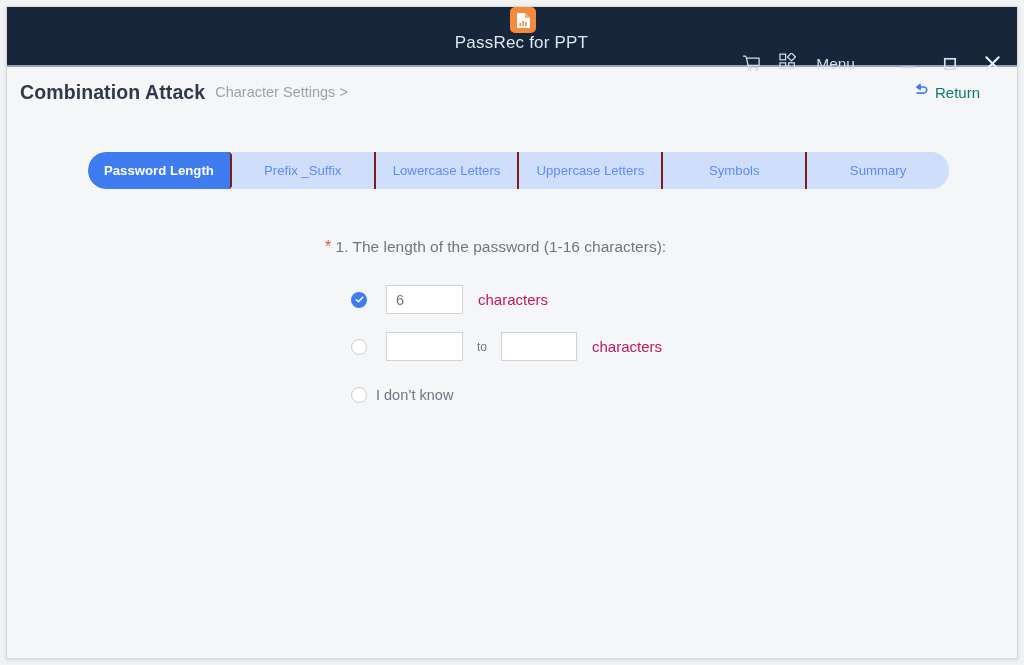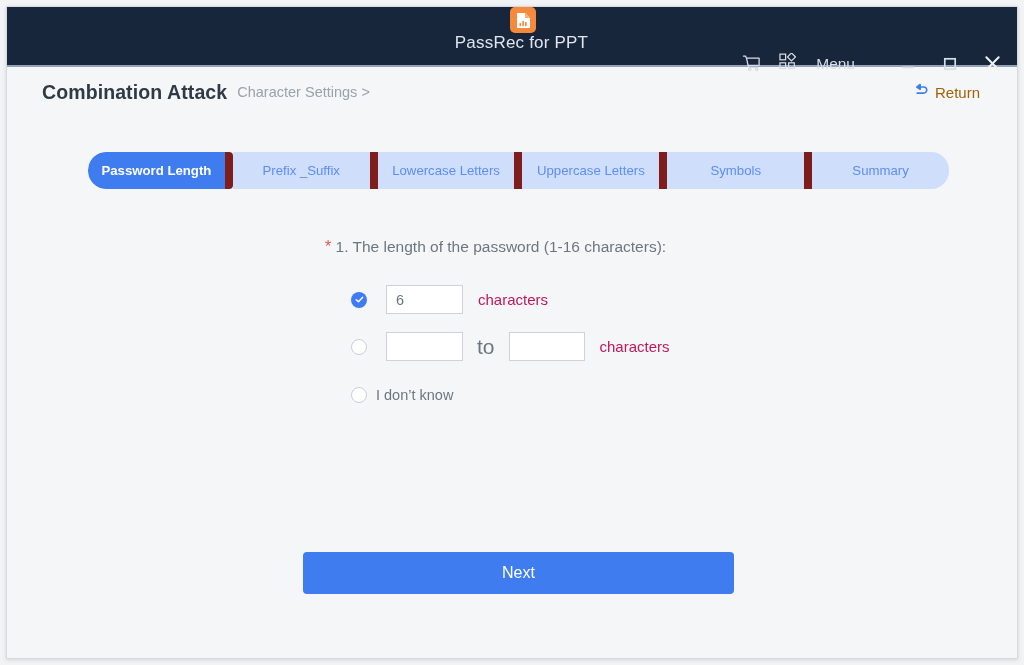--- a/index.html
+++ b/index.html
@@ -62,53 +62,53 @@
   #min-button { margin-left: 22px; }
   #close-button { margin-right: 6px; }
 
   
   #page-header {
     position: absolute; left: 0; top: 60px;
     width: 1012px; height: 50px;
     display: flex; align-items: center;
   }
   #page-title {
-    margin-left: 35px;
+    margin-left: 13px;
     font-size: 19.5px;
     font-weight: bold;
     color: #2f3a46;
     letter-spacing: .1px;
   }
   #breadcrumb {
     margin-left: 10px;
     font-size: 14.5px;
     color: #9aa2ab;
   }
   #return-link {
     margin-left: auto; margin-right: 39px;
     display: flex; align-items: center; gap: 6px;
-    color: #a16207; font-size: 15px;
+    color: #0f766e; font-size: 15px;
     cursor: pointer;
   }
 
   
   #tab-bar {
     position: absolute; left: 81px; top: 145px;
     width: 861px; height: 37px;
     display: flex;
     border-radius: 18px;
     overflow: hidden;
   }
   .tab {
     flex: 1 1 0;
     display: flex; align-items: center; justify-content: center;
     background: #cfdefa;
     color: #5d8df5;
     font-size: 13.2px;
-    border-right: 8px solid #7f1d1d;
+    border-right: 2px solid #7f1d1d;
     cursor: pointer;
     white-space: nowrap;
   }
   .tab:last-child { border-right: none; text-align: right; }
   .tab.active {
     background: #3f7cf0;
     color: #ffffff;
     font-weight: bold;
     border-radius: 18px 4px 4px 18px;
   }
@@ -150,21 +150,21 @@
     outline: none;
   }
   #exact-length-input { width: 77px; margin-left: 19px; }
   #range-min-input { width: 77px; margin-left: 19px; }
   #range-max-input { width: 76px; margin-left: 14px; }
 
   .unit-label {
     margin-left: 15px;
     font-size: 15px; color: #be185d;
   }
-  #range-to-label { margin-left: 14px; font-size: 21px; color: #6d7680; }
+  #range-to-label { margin-left: 14px; font-size: 12px; color: #6d7680; }
   #unknown-label { margin-left: 9px; font-size: 14.5px; color: #6d7680; }
 
   
   #next-button {
     position: absolute; left: 296px; top: 545px;
     width: 431px; height: 42px;
     background: #3f7cf0;
     border: none; border-radius: 4px;
     color: #fff; font-size: 16px;
     font-family: "Liberation Sans", sans-serif;
@@ -279,15 +279,14 @@
     <span id="range-to-label">to</span>
     <input id="range-max-input" class="txt-input" type="text" value="" style="">
     <span class="unit-label">characters</span>
   </div>
 
   <div id="option-unknown" class="opt-row">
     <span class="radio"></span>
     <span id="unknown-label">I don’t know</span>
   </div>
 
-  <button id="next-button">Next</button>
 
 </div>
 
 </body></html>

